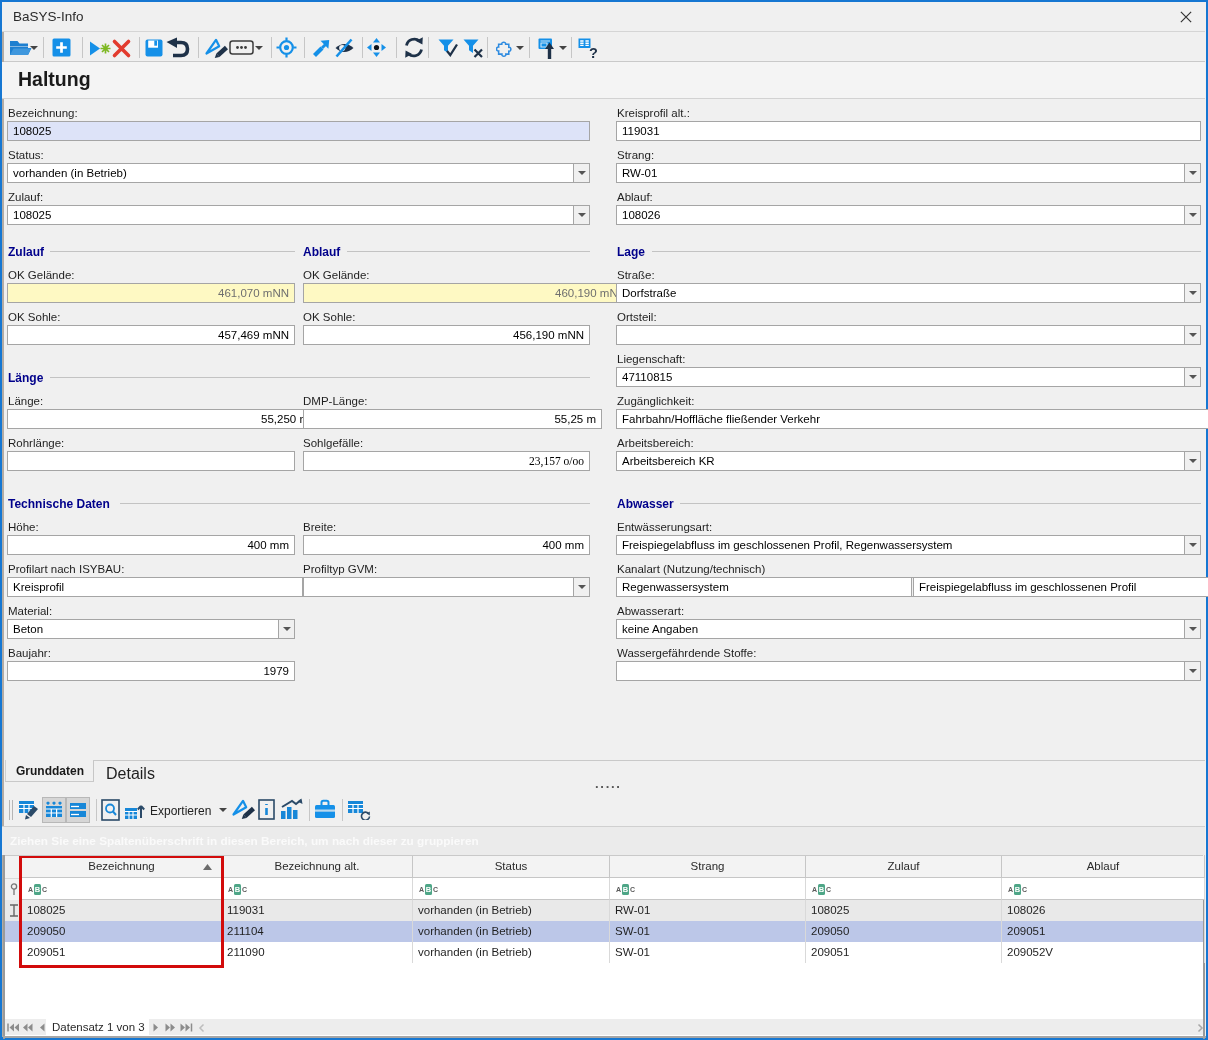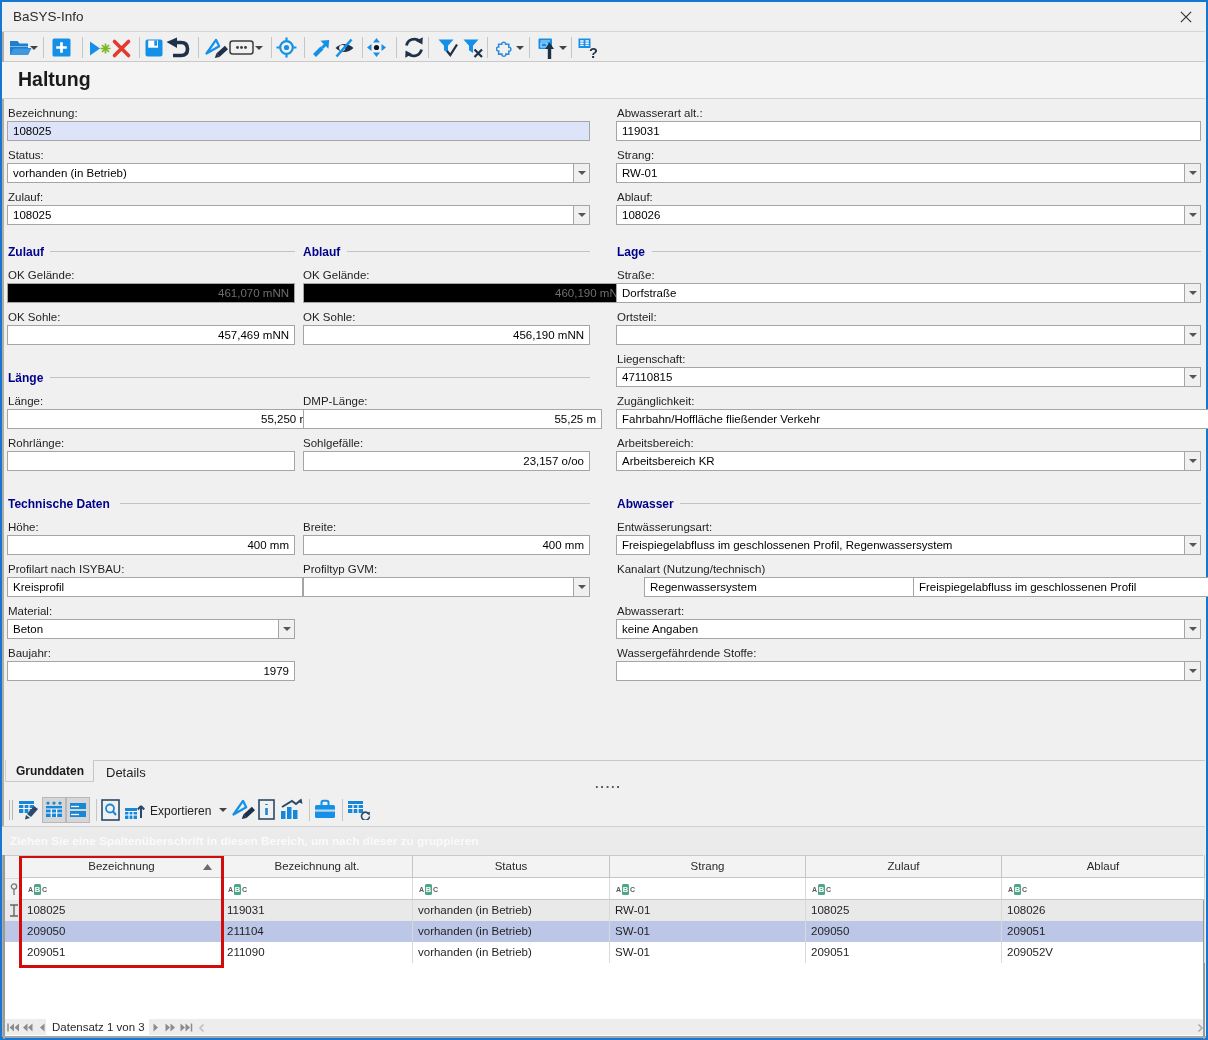--- a/index.html
+++ b/index.html
@@ -6,21 +6,21 @@
 html,body { width:1208px; height:1040px; overflow:hidden; }
 body { font-family:"Liberation Sans", sans-serif; background:#f0f0f0; }
 .win { position:relative; width:1208px; height:1040px; background:#f0f0f0;
   border:2px solid #1677d2; border-bottom-width:3px; }
 .a { position:absolute; }
 .hl { position:absolute; height:1px; background:#c9c9c9; }
 .vl { position:absolute; width:1px; background:#c6c6c6; }
 .lbl { position:absolute; font-size:11.5px; color:#1f1f1f; white-space:nowrap; }
 .inp { position:absolute; height:20px; background:#fff; border:1px solid #a5a5a5; font-size:11.5px; color:#000; line-height:18px; padding:0 5px; white-space:nowrap; overflow:hidden; }
 .lav { background:#dde3f8; }
-.ro { background:#000000; color:#6f6f6f; }
+.ro { background:#fef9c3; color:#6f6f6f; }
 .r { text-align:right; }
 .cmb { position:absolute; height:20px; background:#fff; border:1px solid #a5a5a5; font-size:11.5px; color:#000; line-height:18px; padding:0 5px; white-space:nowrap; overflow:hidden; }
 .db { position:absolute; right:0; top:0; width:16px; height:18px; background:#f0f0f0; border-left:1px solid #a5a5a5; }
 .db:after { content:""; position:absolute; left:4px; top:7px; border-left:4px solid transparent; border-right:4px solid transparent; border-top:4px solid #555; }
 .sec { position:absolute; font-size:12px; font-weight:bold; color:#00008b; white-space:nowrap; }
 .secline { position:absolute; height:1px; background:#c3c3c3; }
 .caret { position:absolute; width:0; height:0; border-left:4px solid transparent; border-right:4px solid transparent; border-top:4px solid #444; }
 .pressed { position:absolute; background:#d6d6d6; border:1px solid #b8b8b8; }
 .gh { position:absolute; top:853px; height:23px; background:#f3f3f3; border-right:1px solid #c6c6c6; border-bottom:1px solid #c6c6c6; font-size:11.5px; color:#2a2a2a; text-align:center; line-height:22px; }
 .gf { position:absolute; top:876px; height:22px; background:#fff; border-right:1px solid #d9d9d9; border-bottom:1px solid #c6c6c6; }
@@ -153,21 +153,21 @@
 <div class="hl" style="left:0;top:59px;width:1203px;"></div>
 
 <div class="a" style="left:0;top:30px;width:2px;height:1005px;background:#b3aca5;"></div>
 
 <div class="a" style="left:0;top:60px;width:1203px;height:36px;background:#f4f4f4;"></div>
 <div class="a" style="left:16px;top:66px;font-size:19.5px;font-weight:bold;color:#1a1a1a;">Haltung</div>
 <div class="hl" style="left:0;top:96px;width:1203px;background:#d2d2d2;"></div>
 
 <div class="lbl" style="left:6px;top:105px;">Bezeichnung:</div>
 <div class="inp lav" style="left:5px;top:119px;width:583px;">108025</div>
-<div class="lbl" style="left:615px;top:105px;">Abwasserart alt.:</div>
+<div class="lbl" style="left:615px;top:105px;">Kreisprofil alt.:</div>
 <div class="inp" style="left:614px;top:119px;width:585px;">119031</div>
 
 <div class="lbl" style="left:6px;top:147px;">Status:</div>
 <div class="cmb" style="left:5px;top:161px;width:583px;">vorhanden (in Betrieb)<span class="db"></span></div>
 <div class="lbl" style="left:615px;top:147px;">Strang:</div>
 <div class="cmb" style="left:614px;top:161px;width:585px;">RW-01<span class="db"></span></div>
 
 <div class="lbl" style="left:6px;top:189px;">Zulauf:</div>
 <div class="cmb" style="left:5px;top:203px;width:583px;">108025<span class="db"></span></div>
 <div class="lbl" style="left:615px;top:189px;">Ablauf:</div>
@@ -207,21 +207,21 @@
 <div class="secline" style="left:48px;top:375px;width:540px;"></div>
 
 <div class="lbl" style="left:6px;top:393px;">Länge:</div>
 <div class="inp r" style="left:5px;top:407px;width:308px;">55,250 m</div>
 <div class="lbl" style="left:301px;top:393px;">DMP-Länge:</div>
 <div class="inp r" style="left:301px;top:407px;width:299px;">55,25 m</div>
 
 <div class="lbl" style="left:6px;top:435px;">Rohrlänge:</div>
 <div class="inp r" style="left:5px;top:449px;width:288px;"></div>
 <div class="lbl" style="left:301px;top:435px;">Sohlgefälle:</div>
-<div class="inp r" style="left:301px;top:449px;width:287px;">23,157 o/oo</div>
+<div class="inp r" style="left:301px;top:449px;width:287px;font-family:Liberation Serif, serif;">23,157 o/oo</div>
 
 <div class="sec" style="left:6px;top:495px;">Technische Daten</div>
 <div class="secline" style="left:118px;top:501px;width:470px;"></div>
 <div class="sec" style="left:615px;top:495px;">Abwasser</div>
 <div class="secline" style="left:678px;top:501px;width:521px;"></div>
 
 <div class="lbl" style="left:6px;top:519px;">Höhe:</div>
 <div class="inp r" style="left:5px;top:533px;width:288px;">400 mm</div>
 <div class="lbl" style="left:301px;top:519px;">Breite:</div>
 <div class="inp r" style="left:301px;top:533px;width:287px;">400 mm</div>
@@ -236,37 +236,37 @@
 <div class="lbl" style="left:6px;top:603px;">Material:</div>
 <div class="cmb" style="left:5px;top:617px;width:288px;">Beton<span class="db"></span></div>
 
 <div class="lbl" style="left:6px;top:645px;">Baujahr:</div>
 <div class="inp r" style="left:5px;top:659px;width:288px;">1979</div>
 
 <div class="lbl" style="left:615px;top:519px;">Entwässerungsart:</div>
 <div class="cmb" style="left:614px;top:533px;width:585px;">Freispiegelabfluss im geschlossenen Profil, Regenwassersystem<span class="db"></span></div>
 
 <div class="lbl" style="left:615px;top:561px;">Kanalart (Nutzung/technisch)</div>
-<div class="cmb" style="left:642px;top:575px;width:312px;">Regenwassersystem<span class="db"></span></div>
+<div class="cmb" style="left:614px;top:575px;width:312px;">Regenwassersystem<span class="db"></span></div>
 <div class="cmb" style="left:911px;top:575px;width:326px;">Freispiegelabfluss im geschlossenen Profil<span class="db"></span></div>
 
 <div class="lbl" style="left:615px;top:603px;">Abwasserart:</div>
 <div class="cmb" style="left:614px;top:617px;width:585px;">keine Angaben<span class="db"></span></div>
 
 <div class="lbl" style="left:615px;top:645px;">Wassergefährdende Stoffe:</div>
 <div class="cmb" style="left:614px;top:659px;width:585px;">
       <span class="db"></span>
     </div>
 
 <div class="vl" style="left:3px;top:758px;height:21px;background:#d0d0d0;"></div>
 <div class="vl" style="left:91px;top:758px;height:21px;"></div>
 <div class="hl" style="left:3px;top:779px;width:89px;"></div>
 <div class="hl" style="left:91px;top:758px;width:1112px;"></div>
 <div class="a" style="left:14px;top:762px;font-size:12px;font-weight:bold;color:#1a1a1a;">Grunddaten</div>
-<div class="a" style="left:104px;top:763px;font-size:13px;color:#1f1f1f;">Details</div>
+<div class="a" style="left:104px;top:763px;font-size:16px;color:#1f1f1f;">Details</div>
 <div class="a" style="left:593px;top:777px;font-size:13px;font-weight:bold;color:#555;letter-spacing:1px;">·····</div>
 
 <div class="vl" style="left:7px;top:798px;height:20px;background:#b5b5b5;"></div>
 <div class="vl" style="left:10px;top:798px;height:20px;background:#b5b5b5;"></div>
 <svg style="left:16px;top:798px;" width="23" height="21" viewBox="0 0 23 21">
   <rect x="1" y="1" width="15" height="12" fill="#1787d8"></rect>
   <path d="M1 4.5 H16 M6 4.5 V13 M11 4.5 V13 M1 8.5 H16" stroke="#fff" stroke-width="1.2"></path>
   <path d="M9 14 L16 6 L20 9 L13 17 Z" fill="#2b4a68"></path>
   <path d="M8 15 L12 18 L7 19.5 Z" fill="#2b4a68"></path>
 </svg>

